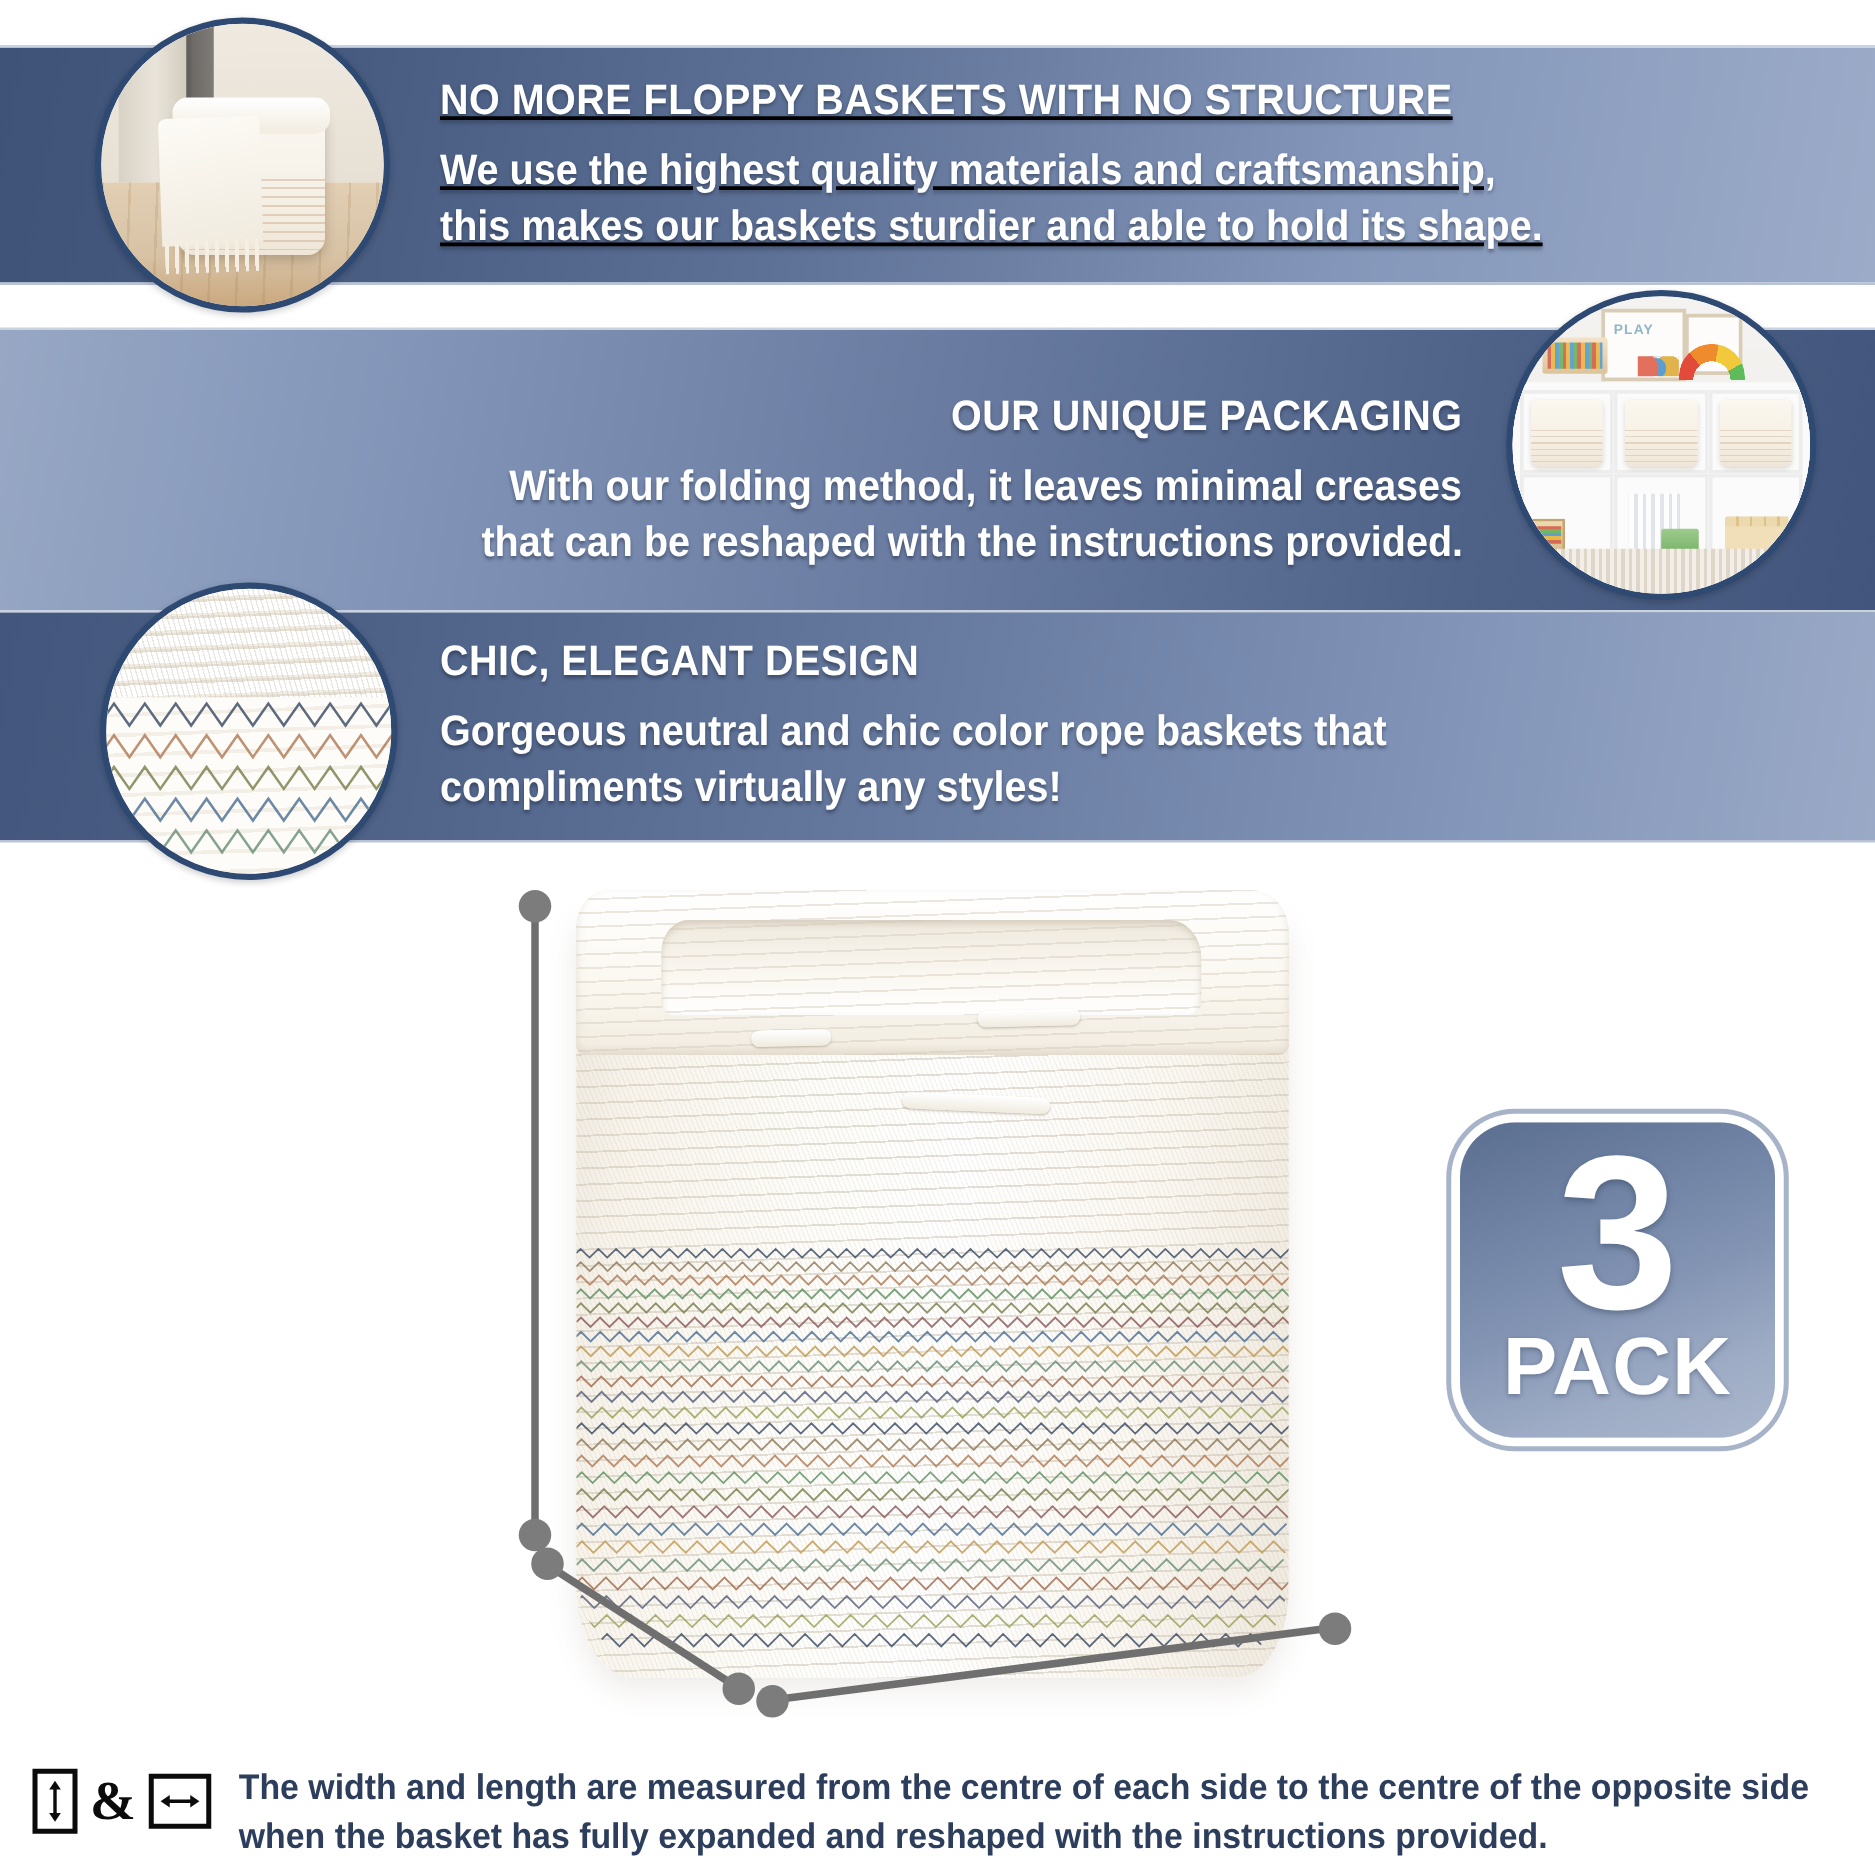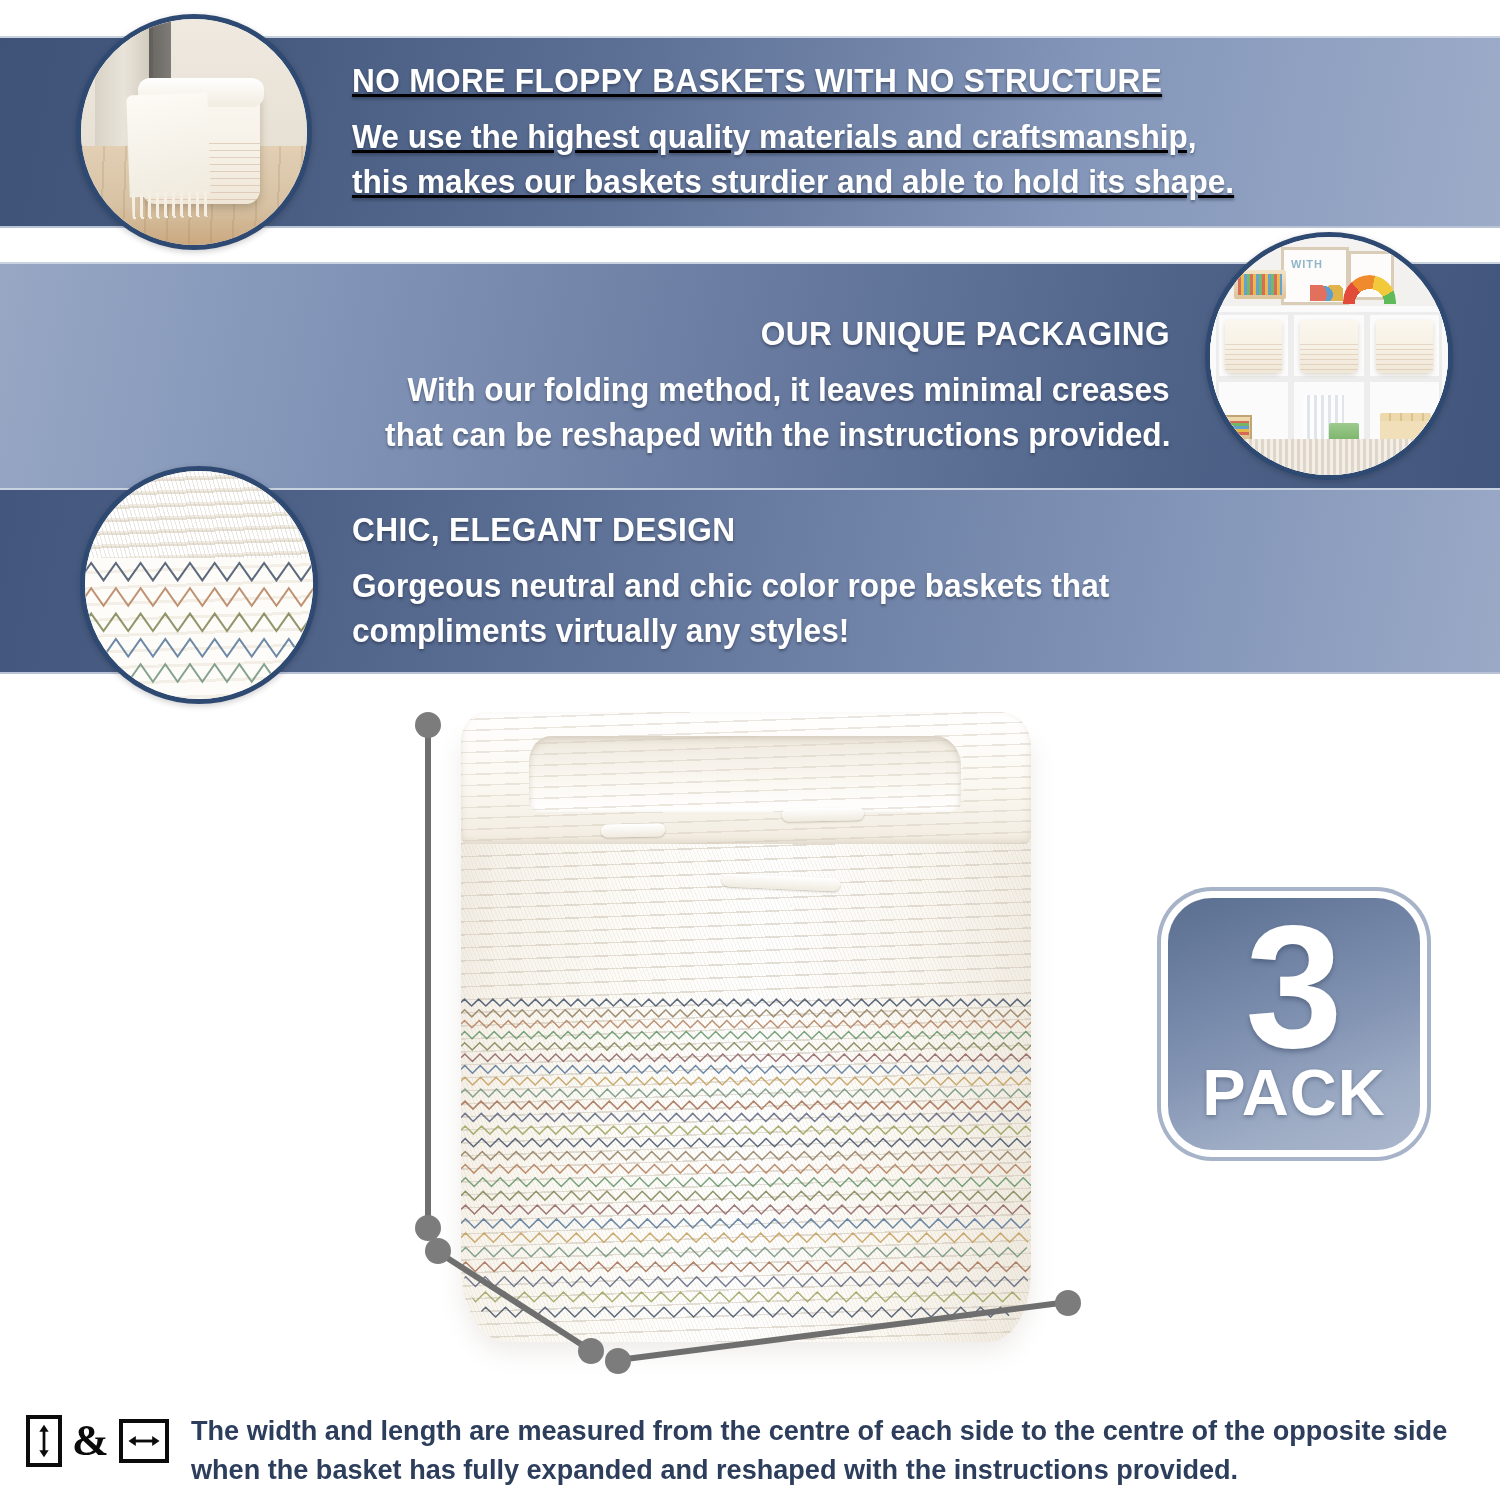--- a/index.html
+++ b/index.html
@@ -298,21 +298,21 @@
     <div class="headline">OUR UNIQUE PACKAGING</div>
     <div class="subline">With our folding method, it leaves minimal creases</div>
     <div class="subline">that can be reshaped with the instructions provided.</div>
   </div>
 </div>
 
 <div class="photo-circle pc-2">
   <div class="photo-inner">
     <div class="n-wall"></div>
     <div class="n-frame n-f1"></div>
-    <div class="n-play">WITH</div>
+    <div class="n-play">PLAY</div>
     <div class="n-frame n-f2"></div>
     <div class="n-abacus"></div>
     <div class="n-toydots"></div>
     <div class="n-rainbow"></div>
     <div class="n-shelf">
       <div class="n-cube n-r1 n-c1">
           <div class="n-basket"></div>
         </div>
       <div class="n-cube n-r1 n-c2">
           <div class="n-basket"></div>

